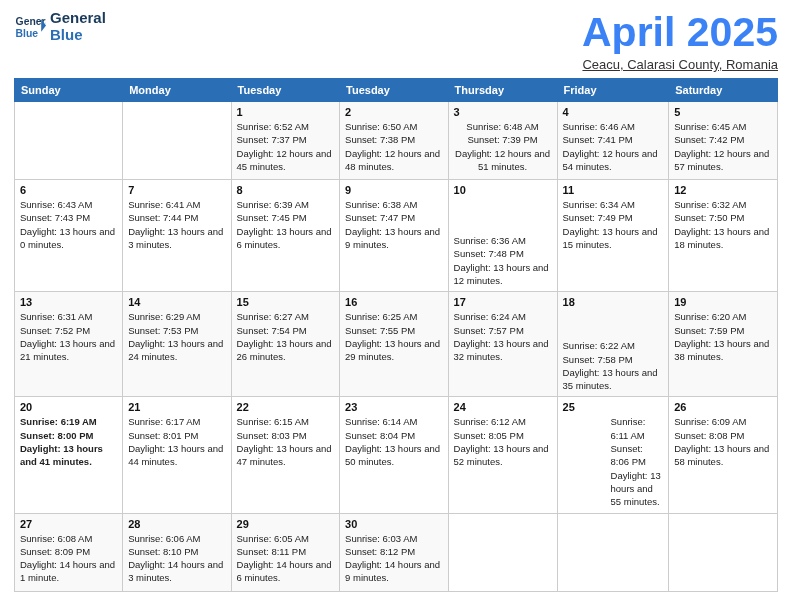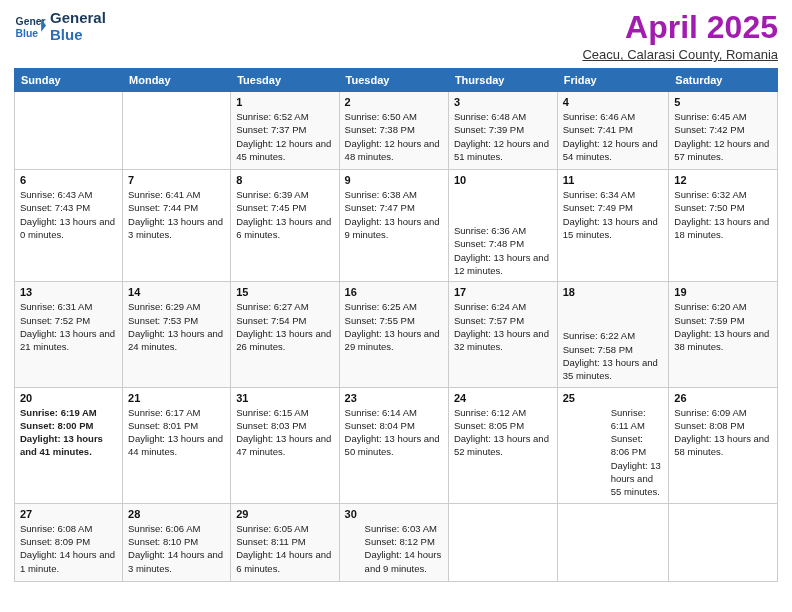--- a/index.html
+++ b/index.html
@@ -26,23 +26,23 @@
       gap: 4px;
     }
     .logo-icon {
       width: 32px;
       height: 32px;
     }
     .title-block {
       text-align: right;
     }
     .month-title {
-      font-size: 32px;
+      font-size: 41px;
       font-weight: bold;
-      color: #a21caf;
+      color: #3b82f6;
       line-height: 1.1;
     }
     .subtitle {
       font-size: 13px;
       color: #333;
       margin-top: 2px;
       text-decoration: underline;
     }
     table {
       width: 100%;
@@ -129,21 +129,21 @@
 Daylight: 12 hours and 45 minutes.</div>
           </td>
           <td>
             <div class="day-num">2</div>
             <div class="day-info" style="white-space: pre-line;">Sunrise: 6:50 AM
 Sunset: 7:38 PM
 Daylight: 12 hours and 48 minutes.</div>
           </td>
           <td>
             <div class="day-num">3</div>
-            <div class="day-info" style="white-space: pre-line;">Sunrise: 6:48 AM
+            <div class="day-info" style="white-space: pre-line; text-align: center;">Sunrise: 6:48 AM
 Sunset: 7:39 PM
 Daylight: 12 hours and 51 minutes.</div>
           </td>
           <td>
             <div class="day-num">4</div>
             <div class="day-info" style="white-space: pre-line;">Sunrise: 6:46 AM
 Sunset: 7:41 PM
 Daylight: 12 hours and 54 minutes.</div>
           </td>
           <td>
@@ -248,21 +248,21 @@
 Sunset: 8:00 PM
 Daylight: 13 hours and 41 minutes.</div>
           </td>
           <td>
             <div class="day-num">21</div>
             <div class="day-info" style="white-space: pre-line;">Sunrise: 6:17 AM
 Sunset: 8:01 PM
 Daylight: 13 hours and 44 minutes.</div>
           </td>
           <td>
-            <div class="day-num">31</div>
+            <div class="day-num">22</div>
             <div class="day-info" style="white-space: pre-line;">Sunrise: 6:15 AM
 Sunset: 8:03 PM
 Daylight: 13 hours and 47 minutes.</div>
           </td>
           <td>
             <div class="day-num">23</div>
             <div class="day-info" style="white-space: pre-line;">Sunrise: 6:14 AM
 Sunset: 8:04 PM
 Daylight: 13 hours and 50 minutes.</div>
           </td>
@@ -299,21 +299,21 @@
 Daylight: 14 hours and 3 minutes.</div>
           </td>
           <td>
             <div class="day-num">29</div>
             <div class="day-info" style="white-space: pre-line;">Sunrise: 6:05 AM
 Sunset: 8:11 PM
 Daylight: 14 hours and 6 minutes.</div>
           </td>
           <td>
             <div class="day-num">30</div>
-            <div class="day-info" style="white-space: pre-line; margin-left: 20px;">Sunrise: 6:03 AM
+            <div class="day-info" style="white-space: pre-line;">Sunrise: 6:03 AM
 Sunset: 8:12 PM
 Daylight: 14 hours and 9 minutes.</div>
           </td>
           <td class="empty"></td>
           <td class="empty"></td>
           <td class="empty"></td>
         </tr>
       </tbody>
   </table>
 </div>

